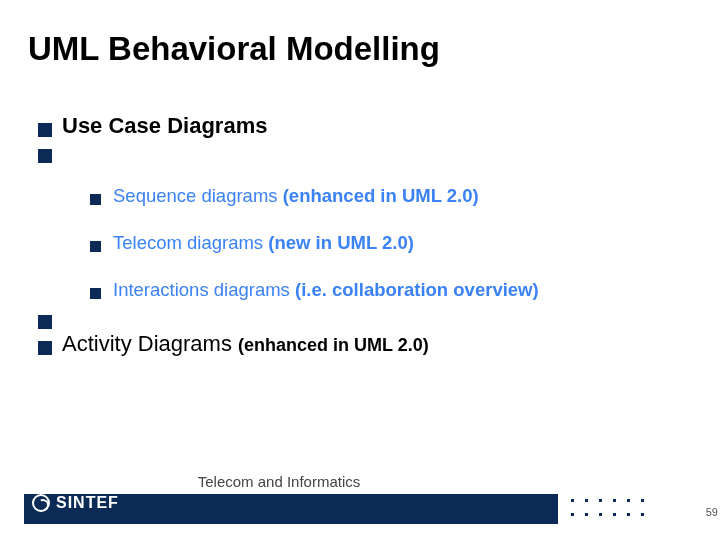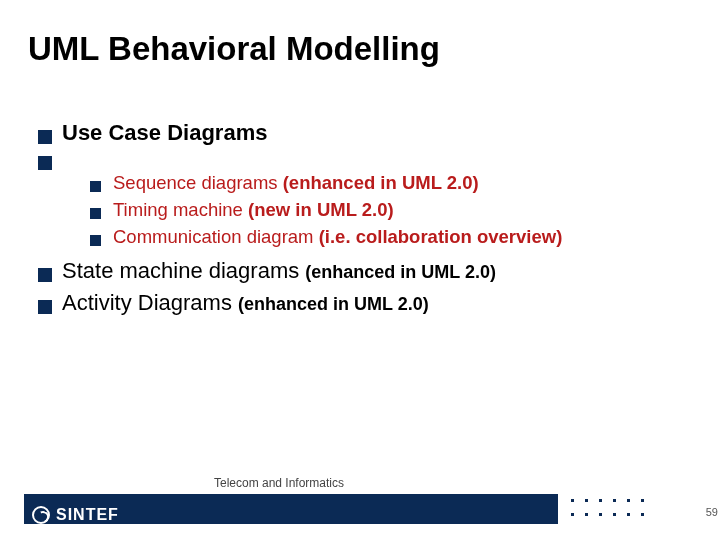--- a/index.html
+++ b/index.html
@@ -8,21 +8,21 @@
   .title {
     position: absolute;
     top: 30px;
     left: 28px;
     font-size: 33px;
     font-weight: bold;
     color: #000;
   }
   .content {
     position: absolute;
-    top: 120px;
+    top: 113px;
     left: 38px;
     right: 30px;
   }
   .lvl1 {
     display: flex;
     align-items: baseline;
     margin-bottom: 6px;
   }
   .lvl1 .bullet {
     width: 14px; height: 14px; background: #0b2a55;
@@ -43,37 +43,37 @@
     align-items: baseline;
     margin-bottom: 5px;
   }
   .lvl2 .bullet {
     width: 11px; height: 11px; background: #0b2a55;
     flex: 0 0 11px;
     margin-right: 12px;
     position: relative;
     top: 3px;
   }
-  .lvl2 .text { font-size: 18.5px; color: #b91c1c; }
+  .lvl2 .text { font-size: 18.5px; color: #3b82f6; margin-top: 20px; }
   .lvl2 .text .note { font-weight: bold; }
 
   .footer {
     position: absolute;
     left: 0; right: 0; bottom: 16px;
     height: 38px;
   }
   .footer-bar {
     position: absolute;
     left: 24px;
     bottom: 0;
     width: 534px;
     height: 30px;
     background: #0b2a55;
     display: flex;
-    align-items: flex-end;
+    align-items: flex-start;
   }
   .logo {
     display: flex;
     align-items: center;
     margin-left: 8px;
     color: #fff;
   }
   .logo .ring {
     width: 18px; height: 18px;
     border: 2px solid #fff;
@@ -96,21 +96,21 @@
     font-size: 16px;
     font-weight: bold;
     letter-spacing: 1px;
     font-family: Arial, sans-serif;
   }
   .footer-caption {
     position: absolute;
     left: 0; width: 558px;
     bottom: 34px;
     text-align: center;
-    font-size: 12px;
+    font-size: 15px;
     color: #444;
   }
   .dots {
     position: absolute;
     right: 70px;
     bottom: 2px;
     display: grid;
     grid-template-columns: repeat(6, 9px);
     grid-template-rows: repeat(2, 9px);
     gap: 5px 5px;
@@ -144,31 +144,30 @@
       <span class="bullet"></span>
     </div>
 
     <div class="sublist">
       <div class="lvl2">
         <span class="bullet"></span>
         <span class="text"><span>Sequence diagrams </span><span class="note">(enhanced in UML 2.0)</span></span>
       </div>
       <div class="lvl2">
         <span class="bullet"></span>
-        <span class="text"><span>Timing machine </span><span class="note">(new in UML 2.0)</span></span>
+        <span class="text"><span>Telecom diagrams </span><span class="note">(new in UML 2.0)</span></span>
       </div>
       <div class="lvl2">
         <span class="bullet"></span>
-        <span class="text"><span>Communication diagram </span><span class="note">(i.e. collaboration overview)</span></span>
-      </div>
-    </div>
-
-    <div class="lvl1">
-      <span class="bullet"></span>
-      <span class="text"><span>State machine diagrams </span><span class="note">(enhanced in UML 2.0)</span></span>
+        <span class="text"><span>Interactions diagrams </span><span class="note">(i.e. collaboration overview)</span></span>
+      </div>
+    </div>
+
+    <div class="lvl1">
+      <span class="bullet"></span>
     </div>
 
     <div class="lvl1">
       <span class="bullet"></span>
       <span class="text"><span>Activity Diagrams </span><span class="note">(enhanced in UML 2.0)</span></span>
     </div>
 
   </div>
 
   <div class="footer">

